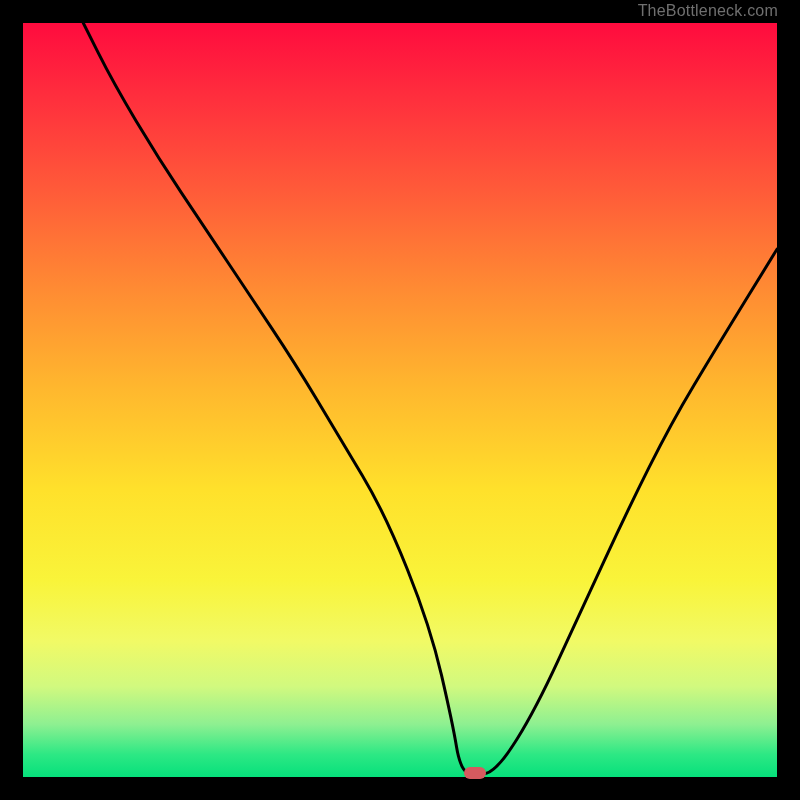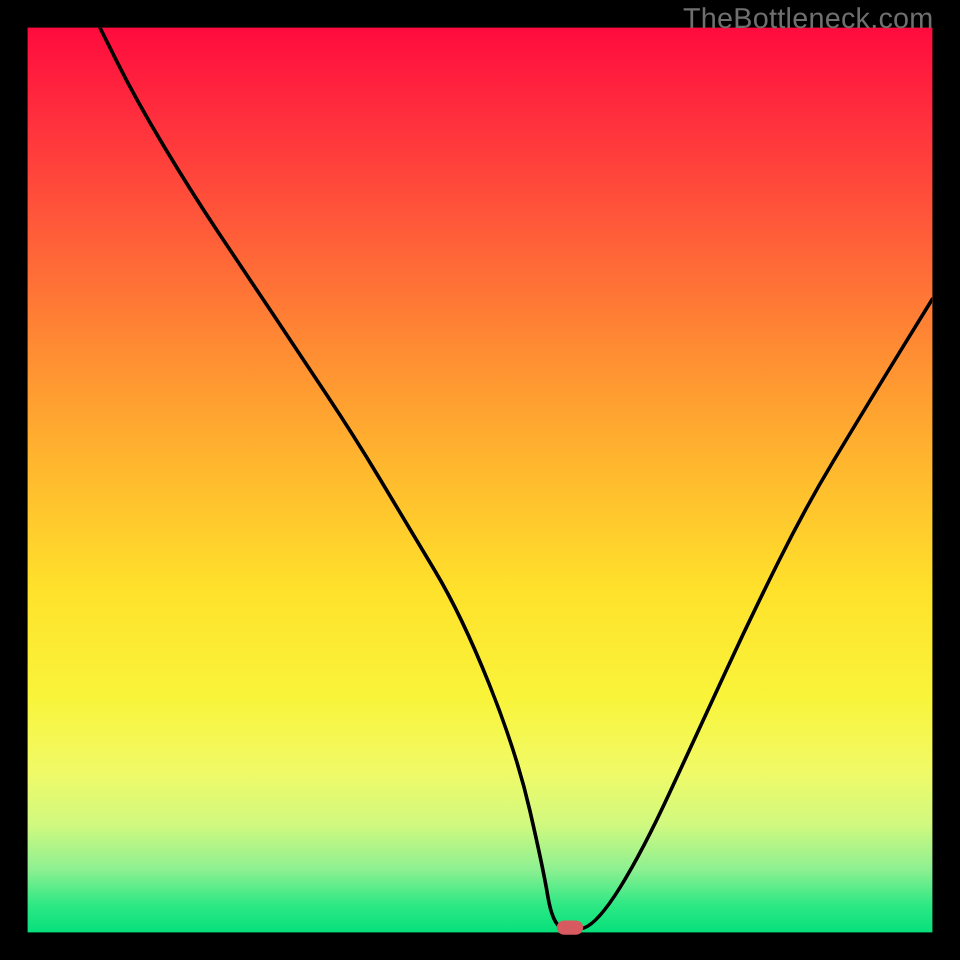--- a/index.html
+++ b/index.html
@@ -38,21 +38,21 @@
       #8ef091 93%,
       #2de884 97%,
       #06e07b 100%
     );
   }
   .watermark {
     position: absolute;
     top: 2px;
     right: 22px;
     color: #6f6f6f;
-    font-size: 24px;
+    font-size: 16px;
     font-weight: 500;
     letter-spacing: 0.2px;
     user-select: none;
   }
   svg.curve {
     position: absolute;
     left: 0;
     top: 0;
     width: 754px;
     height: 754px;

